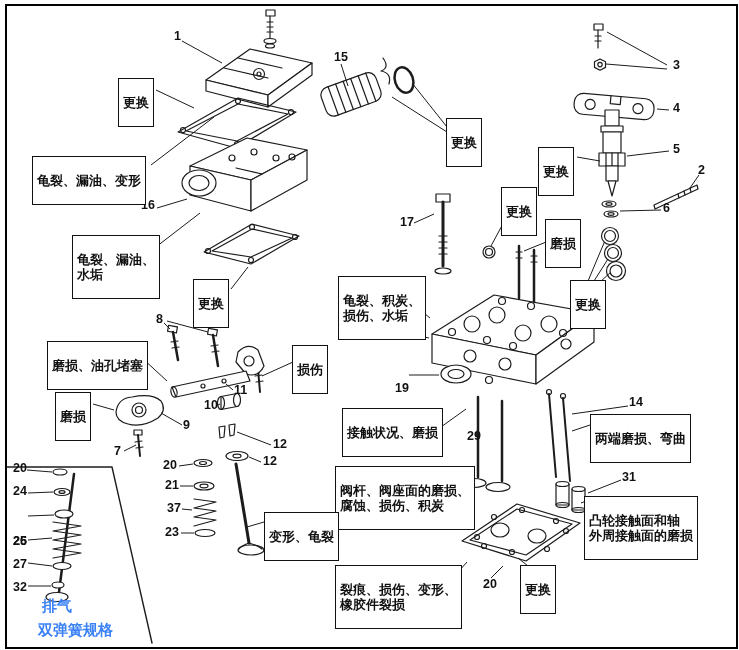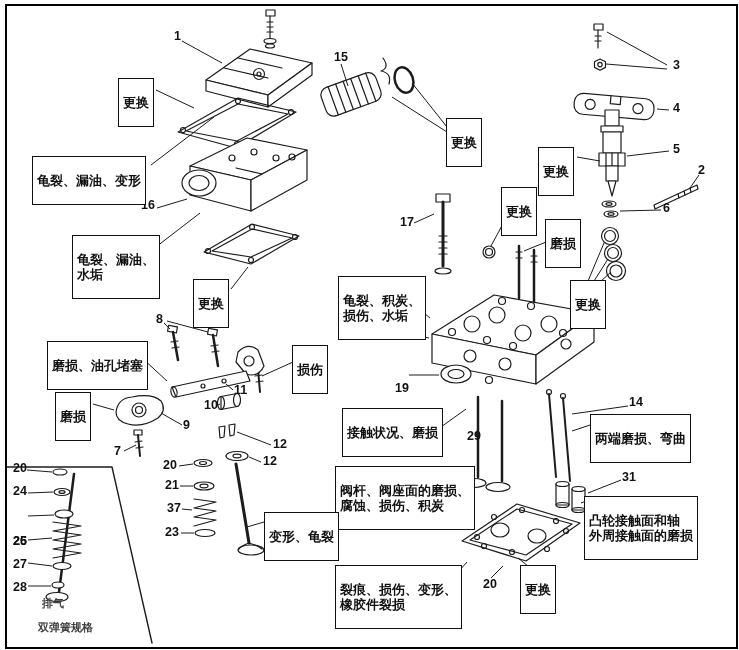--- a/index.html
+++ b/index.html
@@ -6,21 +6,21 @@
     font-family:"Liberation Sans","DejaVu Sans",sans-serif;position:relative;overflow:hidden;}
   .frame{position:absolute;left:5px;top:4px;width:729px;height:641px;border:2px solid #000;background:#fff;}
   svg.drawing{position:absolute;left:0;top:0;}
   svg .ln{stroke:#1c1c1c;stroke-width:1.2;fill:none;stroke-linejoin:round;stroke-linecap:round;}
   svg .f{fill:#fff;}
   svg .leader{stroke:#1c1c1c;stroke-width:1;fill:none;}
   .callout{position:absolute;font-size:12.5px;font-weight:bold;color:#111;line-height:1;z-index:4;}
   .label-box{position:absolute;border:1px solid #111;background:#fff;padding:16px 4px;
     font-size:13px;line-height:15px;color:#111;white-space:nowrap;font-weight:bold;z-index:5;}
   .lb-line{display:block;}
-  .caption{position:absolute;font-size:11px;font-weight:bold;color:#404040;line-height:1;z-index:4;}
+  .caption{position:absolute;font-size:15px;font-weight:bold;color:#3b82f6;line-height:1;z-index:4;}
 </style>
 </head>
 <body>
 
 <div class="frame"></div>
 
 <svg class="drawing" width="739" height="650" viewBox="0 0 739 650">
   <g class="ln">
 
     <g>
@@ -404,21 +404,21 @@
 <span class="callout" style="left:165px;top:526px">23</span>
 <span class="callout" style="left:467px;top:430px">29</span>
 <span class="callout" style="left:483px;top:578px">20</span>
 <span class="callout" style="left:622px;top:471px">31</span>
 
 <span class="callout" style="left:13px;top:462px">20</span>
 <span class="callout" style="left:13px;top:485px">24</span>
 <span class="callout" style="left:13px;top:535px">25</span>
 <span class="callout" style="left:13px;top:535px">26</span>
 <span class="callout" style="left:13px;top:558px">27</span>
-<span class="callout" style="left:13px;top:581px">28</span>
+<span class="callout" style="left:13px;top:581px">32</span>
 
 <div class="label-box" style="left:118px;top:78px">
     <span class="lb-line">更换</span>
   </div>
 <div class="label-box" style="left:32px;top:156px">
     <span class="lb-line">龟裂、漏油、变形</span>
   </div>
 <div class="label-box" style="left:72px;top:235px">
     <span class="lb-line">龟裂、漏油、</span>
     <span class="lb-line">水垢</span>

